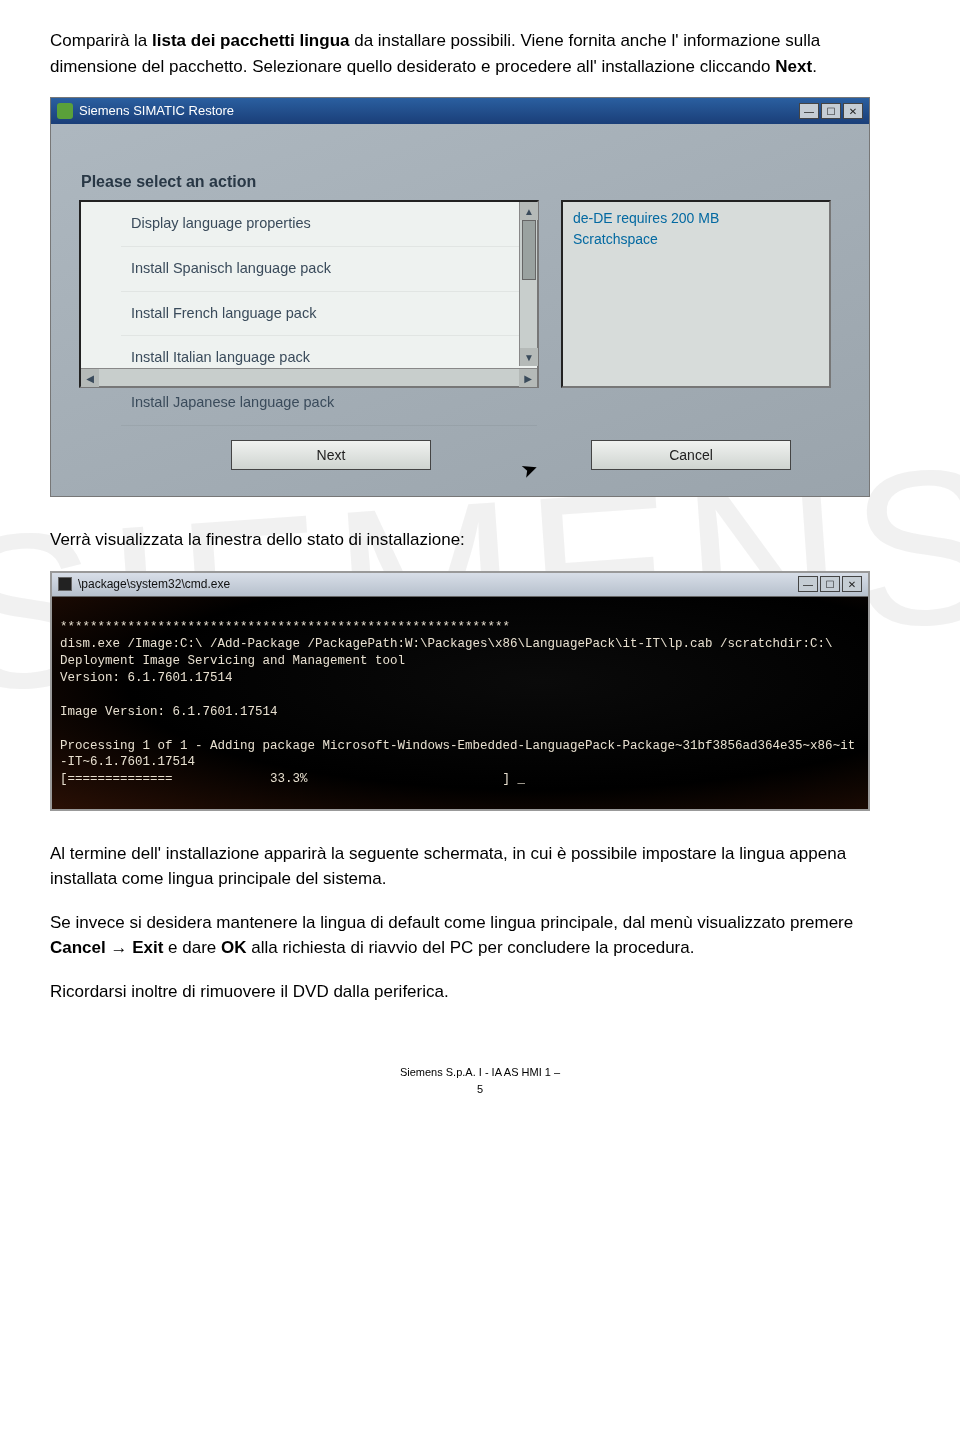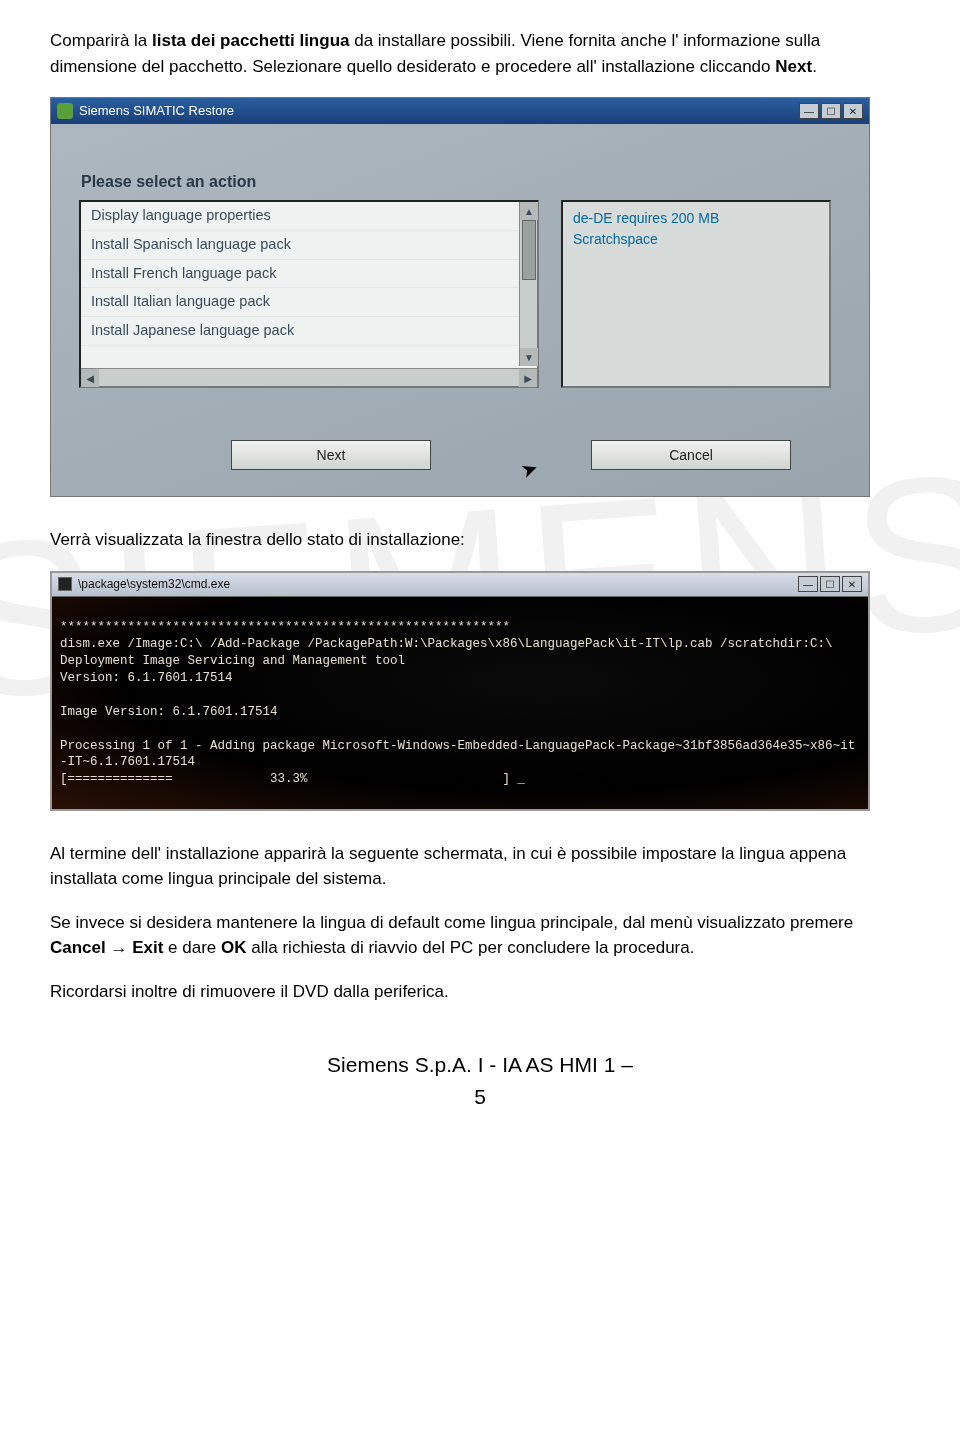--- a/index.html
+++ b/index.html
@@ -44,21 +44,21 @@
   }
   .titlebar .tb-icon { width: 16px; height: 16px; background:#5aa03a; border-radius:3px; margin-right:6px; }
   .title-spacer { flex: 1; }
   .tb-btn { width:20px; height:16px; background:#c5cdd4; margin-left:2px; border:1px solid #444; font-size:10px; display:flex;align-items:center;justify-content:center;color:#222;}
   .s1-label { position:absolute; top:72px; left:30px; color:#293846; font-size:16px; font-weight:bold; }
   .s1-list {
     position:absolute; top:102px; left:28px; width:460px; height:188px;
     background:#eef2f0; border:2px inset #777;
     font-size:14.5px; color:#3a4b5b;
   }
-  .s1-list .row { padding:3px 10px; border-bottom:1px solid rgba(0,0,0,0.05);}
+  .s1-list .row { padding:11px 10px; border-bottom:1px solid rgba(0,0,0,0.05);margin-left:40px;}
   .s1-list .row.sel { background:#1e3f80; color:#fff; }
   .s1-scroll { position:absolute; right:0; top:0; bottom:20px; width:18px; background:#c8cecc; border-left:1px solid #888;}
   .s1-scroll .thumb{position:absolute;top:18px;left:2px;width:14px;height:60px;background:#9aa2a0;border:1px solid #666;}
   .s1-scroll .arr{position:absolute;left:0;width:18px;height:18px;background:#b5bab8;font-size:10px;display:flex;align-items:center;justify-content:center;}
   .s1-scroll .arr.top{top:0;} .s1-scroll .arr.bot{bottom:0;}
   .s1-hscroll{position:absolute;left:0;right:0;bottom:0;height:18px;background:#c8cecc;border-top:1px solid #888;}
   .s1-hscroll .harr{width:18px;height:18px;background:#b5bab8;font-size:10px;display:flex;align-items:center;justify-content:center;position:absolute;top:0;}
   .s1-hscroll .harr.l{left:0;} .s1-hscroll .harr.r{right:0;}
   .s1-info {
     position:absolute; top:102px; left:510px; width:270px; height:188px;
@@ -87,21 +87,21 @@
   }
   .cmd-title .spacer{flex:1;}
   .cmd-body{
     font-family:"Courier New",monospace;font-size:12.5px;
     color:#e8e0d0;padding:6px 8px;line-height:1.35;
     white-space:pre-wrap;word-break:break-all;
     background:radial-gradient(ellipse at 60% 40%, #0a0a0a 0%, #000 60%, #2a1005 100%);
     height:calc(100% - 24px);
   }
   .footer{
-    text-align:center;font-size:21px;margin-top:45px;position:relative;z-index:1;
+    text-align:center;font-size:11px;margin-top:60px;position:relative;z-index:1;
   }
 </style>
 </head>
 <body>
 
 <div class="watermark">SIEMENS</div>
 
 <p class="para">
   <span>Comparirà la </span><b>lista dei pacchetti lingua</b><span> da installare possibili. Viene fornita anche l' informazione sulla dimensione del pacchetto. Selezionare quello desiderato e procedere all' installazione cliccando </span><b>Next</b><span>.</span>
 </p>

